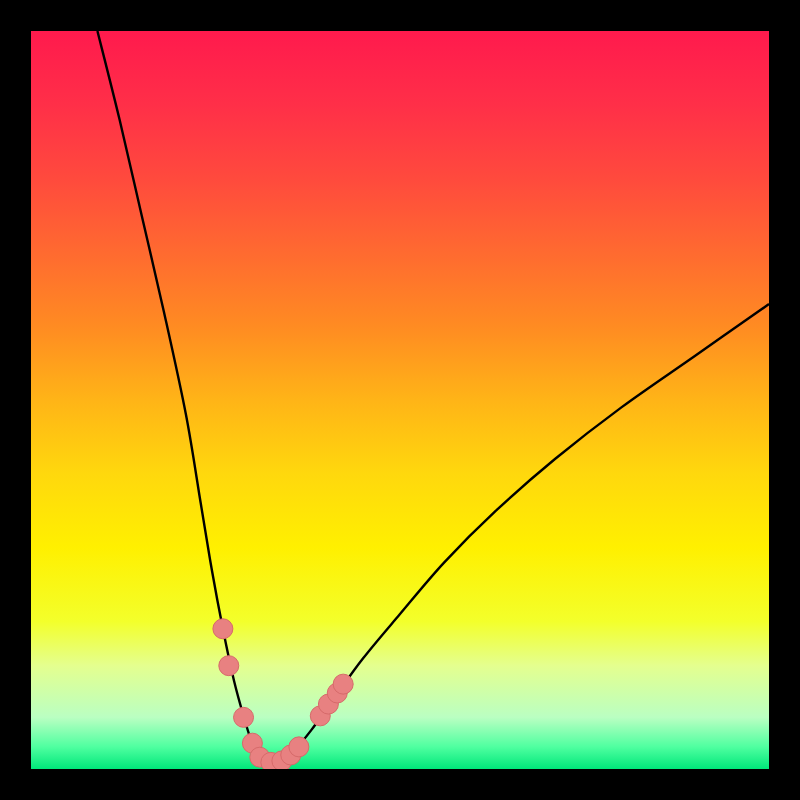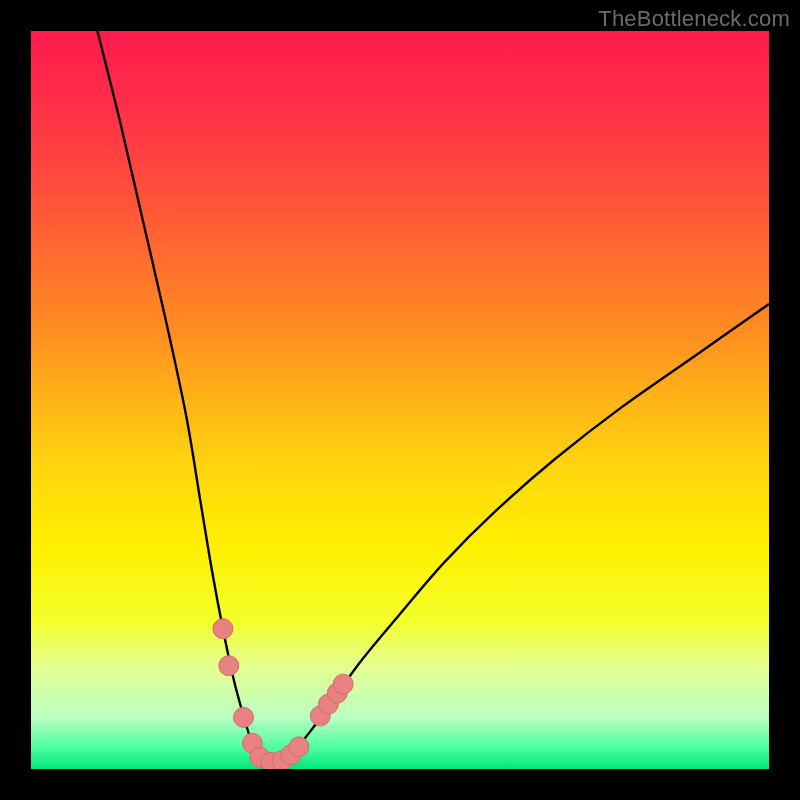--- a/index.html
+++ b/index.html
@@ -37,21 +37,20 @@
     height: 738px;
   }
   .plot svg {
     display: block;
   }
 </style>
 </head>
 <body>
 
 <div class="frame">
-  <div class="watermark">TheBottleneck.com</div>
 
   <div class="plot">
     <svg id="chart-svg" width="738" height="738" viewBox="0 0 738 738">
       <defs>
         <linearGradient id="bg-grad" x1="0" y1="0" x2="0" y2="1">
             <stop offset="0%" stop-color="#ff1a4d"></stop>
             <stop offset="10%" stop-color="#ff2f48"></stop>
             <stop offset="20%" stop-color="#ff4a3d"></stop>
             <stop offset="30%" stop-color="#ff6a30"></stop>
             <stop offset="40%" stop-color="#ff8b22"></stop>

